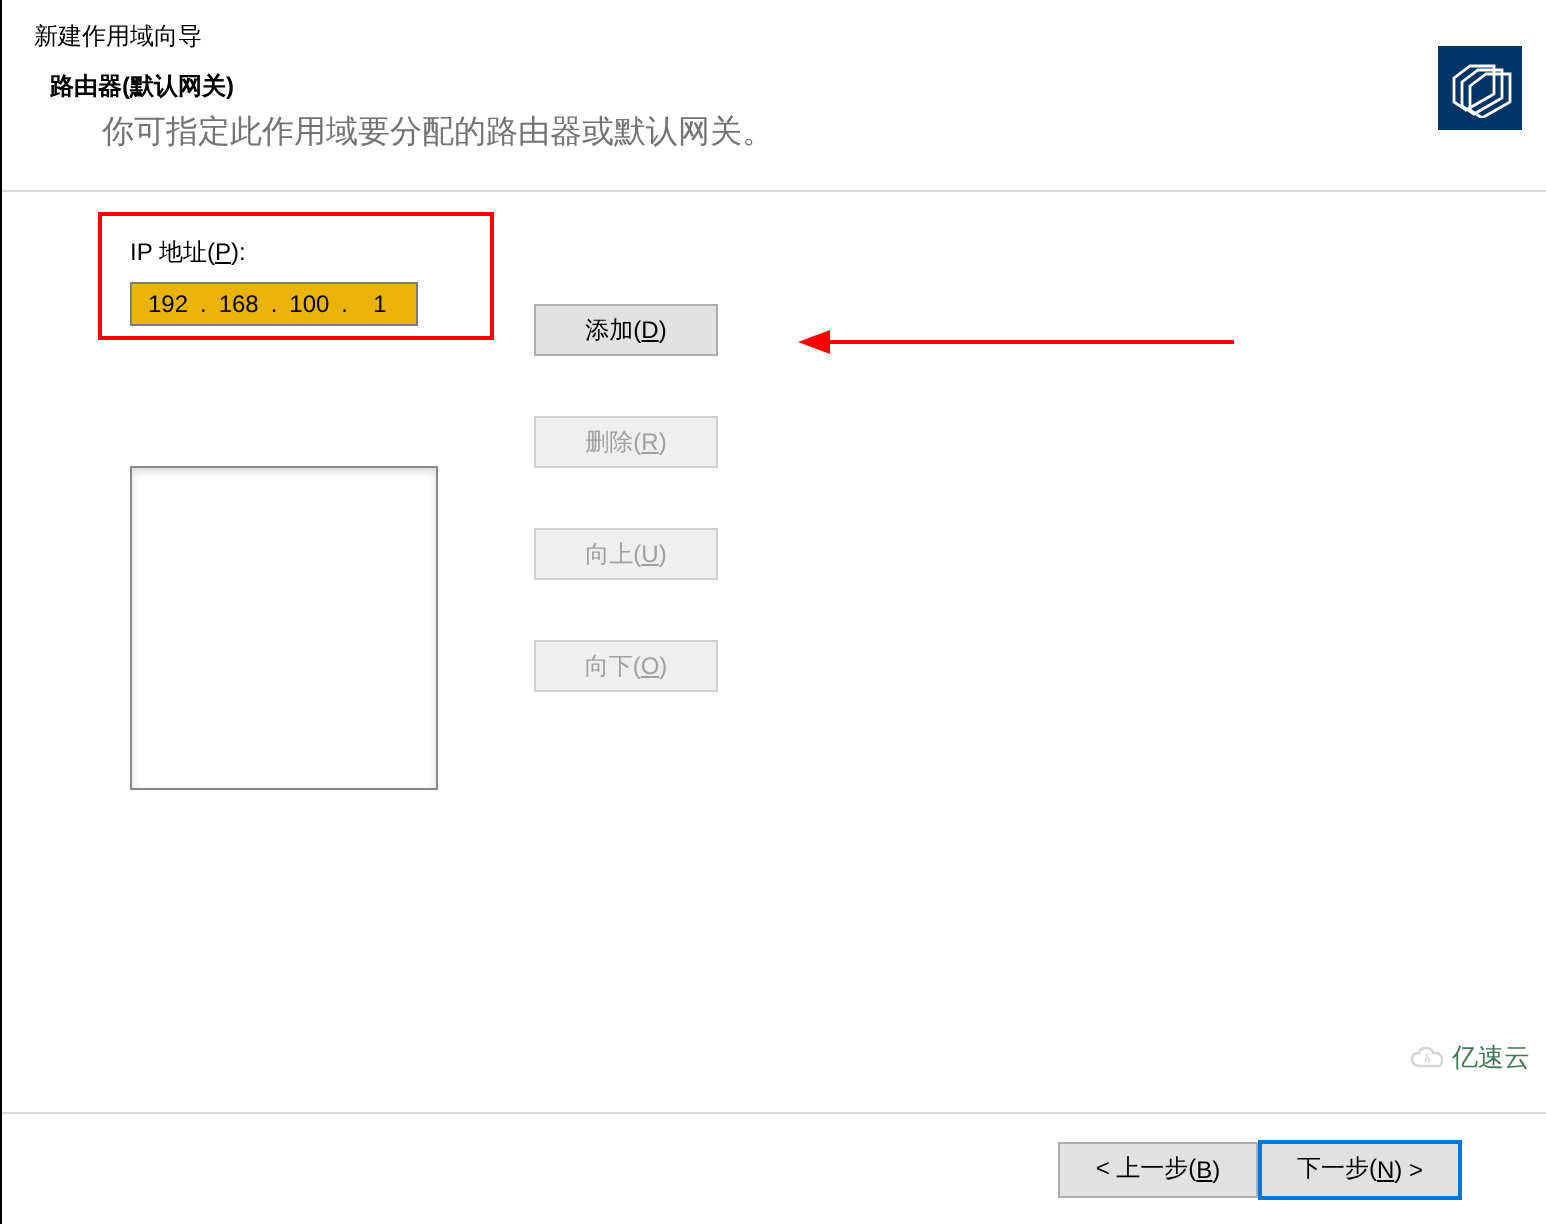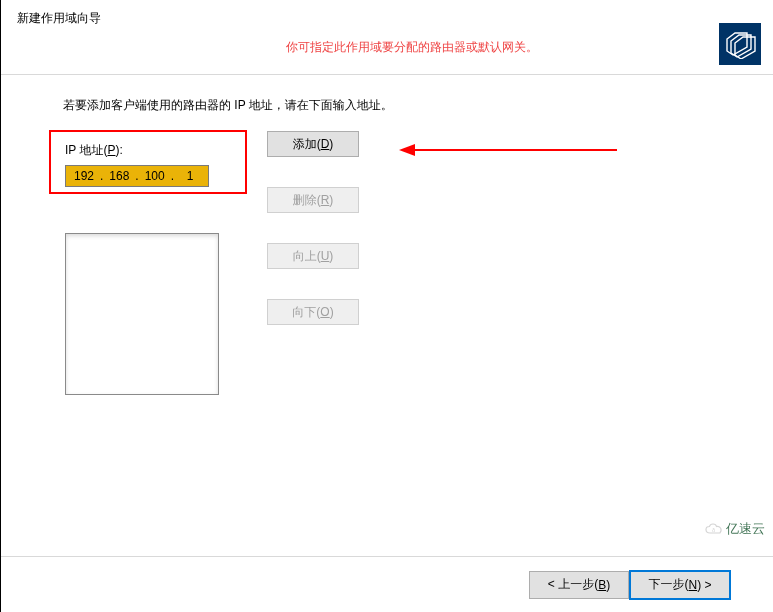--- a/index.html
+++ b/index.html
@@ -28,23 +28,22 @@
     position: relative;
     padding: 8px 0 18px 24px;
   }
   .header-title {
     font-weight: bold;
     font-size: 12px;
     color: #000;
   }
   .header-desc {
     padding: 4px 0 0 26px;
-    font-size: 12px;
-    color: #ef4444;
-    text-align: center;
+    font-size: 16px;
+    color: #737373;
   }
   .header-icon {
     position: absolute;
     right: 12px;
     top: -4px;
     width: 42px;
     height: 42px;
     background: #003366;
     display: flex;
     align-items: center;
@@ -178,34 +177,34 @@
   .watermark svg { opacity: 0.75; }
 </style>
 </head>
 <body>
 
 <div class="wizard-frame">
 
   <div class="title-bar">新建作用域向导</div>
 
   <div class="header-section">
+    <div class="header-title">路由器(默认网关)</div>
     <div class="header-desc">你可指定此作用域要分配的路由器或默认网关。</div>
     <div class="header-icon">
       <svg width="34" height="30" viewBox="0 0 34 30">
         <g fill="none" stroke="#ffffff" stroke-width="1.4">
           <path d="M4 10 L12 4 L24 4 L24 18 L10 26 L4 22 Z"></path>
           <path d="M8 12 L16 6 L28 6 L28 20 L14 28 L8 24 Z"></path>
           <path d="M12 14 L20 8 L32 8 L32 22 L18 30 L12 26 Z"></path>
         </g>
       </svg>
     </div>
   </div>
 
   <div class="content-panel">
-    <div class="instruction">若要添加客户端使用的路由器的 IP 地址，请在下面输入地址。</div>
 
     <div class="ip-group">
       <div class="highlight-box"></div>
       <div class="ip-label">
         <span>IP 地址(</span><span class="mnemonic" style="text-decoration:underline">P</span><span>):</span>
       </div>
       <div class="ip-field">
         <span class="ip-oct">192</span>
         <span class="ip-dot">.</span>
         <span class="ip-oct">168</span>

